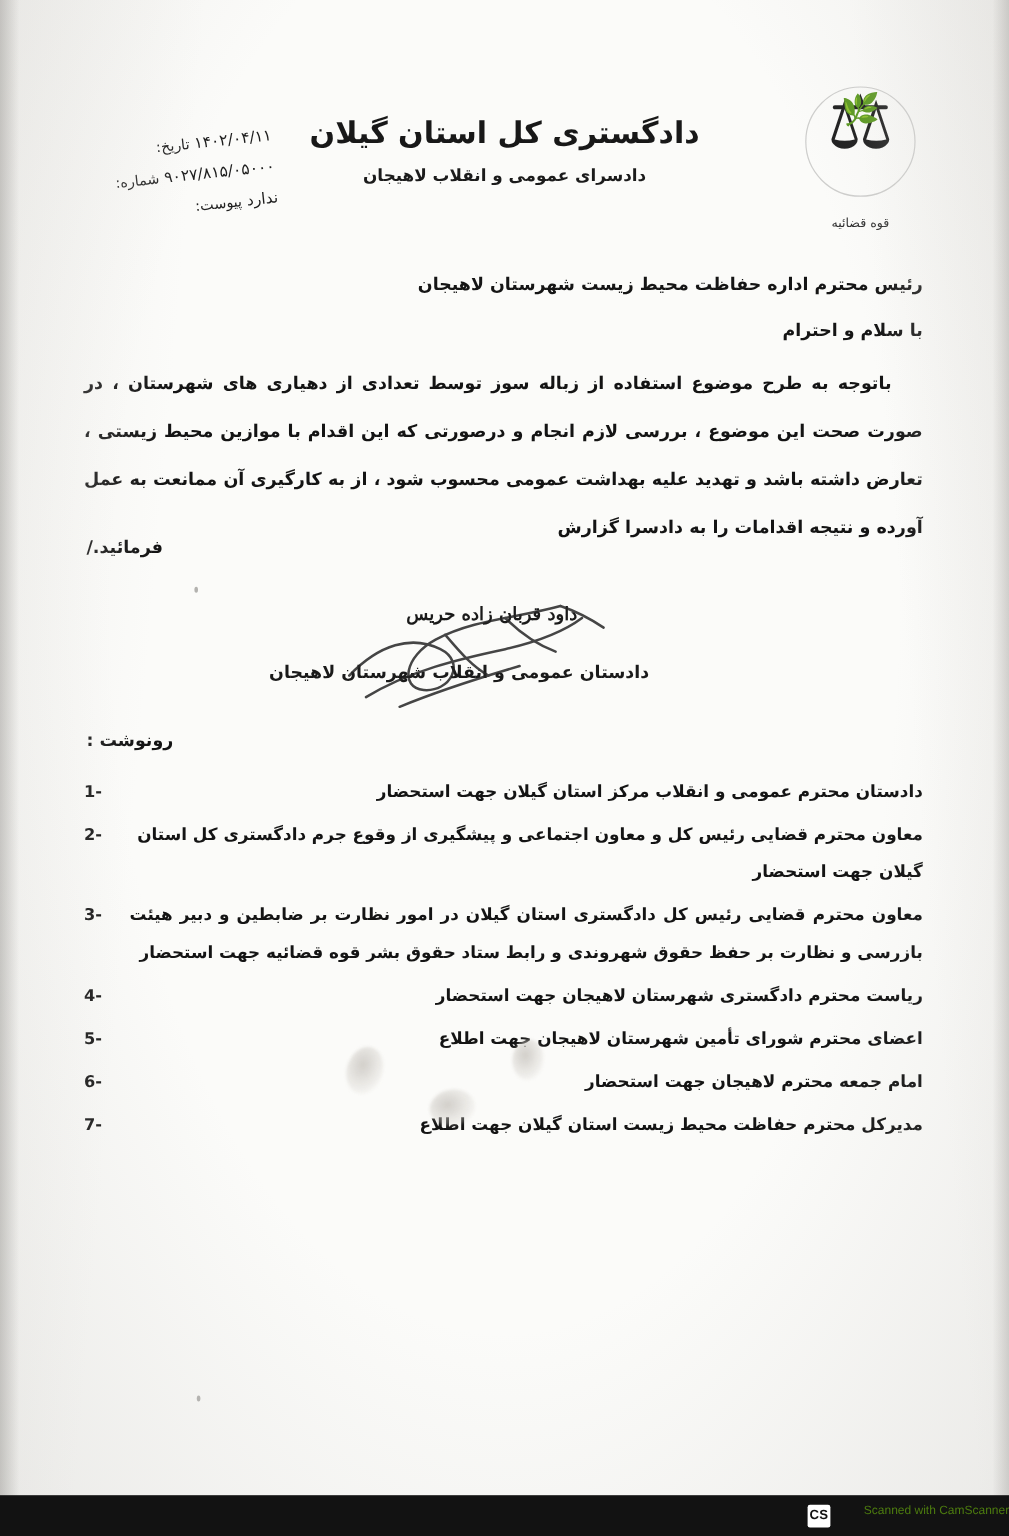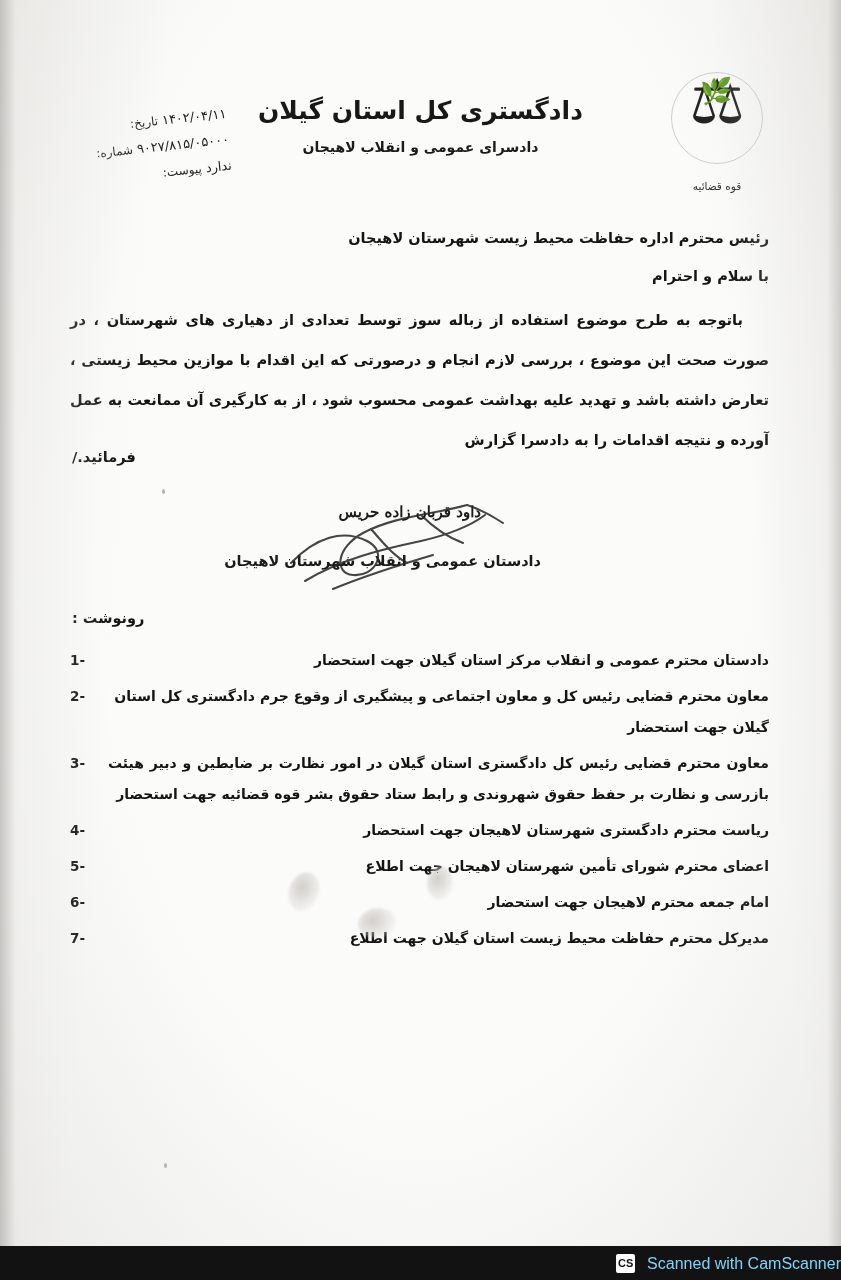--- a/index.html
+++ b/index.html
@@ -297,30 +297,31 @@
     color: #121212;
     font-size: 11px;
     font-weight: 700;
     display: flex;
     align-items: center;
     justify-content: center;
     border-radius: 2px;
     font-family: "Liberation Sans", sans-serif;
   }
   .cam-text {
-    color: #7dd3fc;
-    font-size: 16px;
+    color: #4d7c0f;
+    font-size: 10px;
     font-family: "Liberation Sans", sans-serif;
     direction: ltr;
   }
   .cam-inner {
     display: flex;
-    align-items: flex-end;
+    align-items: flex-start;
     direction: ltr;
     padding-left: 8px;
+    gap: 16px;
   }
 </style>
 </head>
 <body>
 
 <div class="page">
 
   <div class="header">
 
     <div class="emblem">

